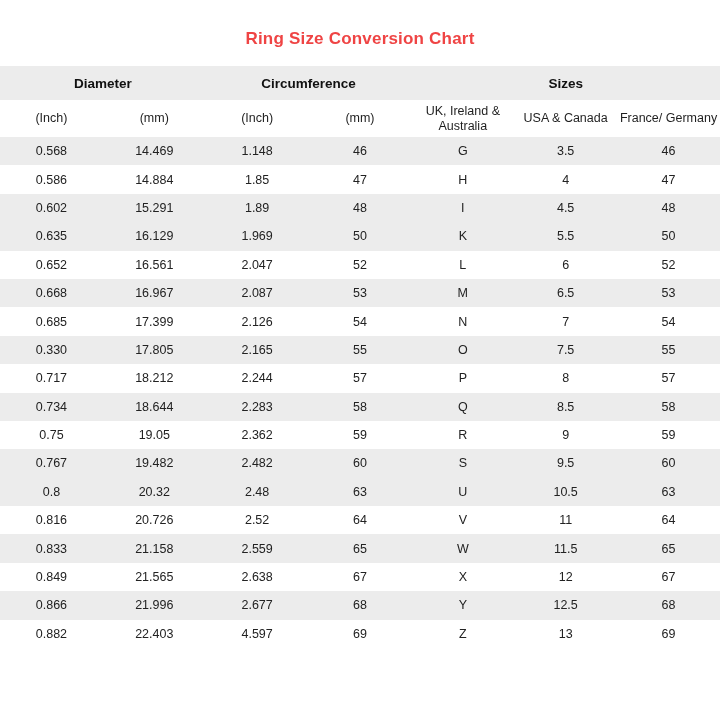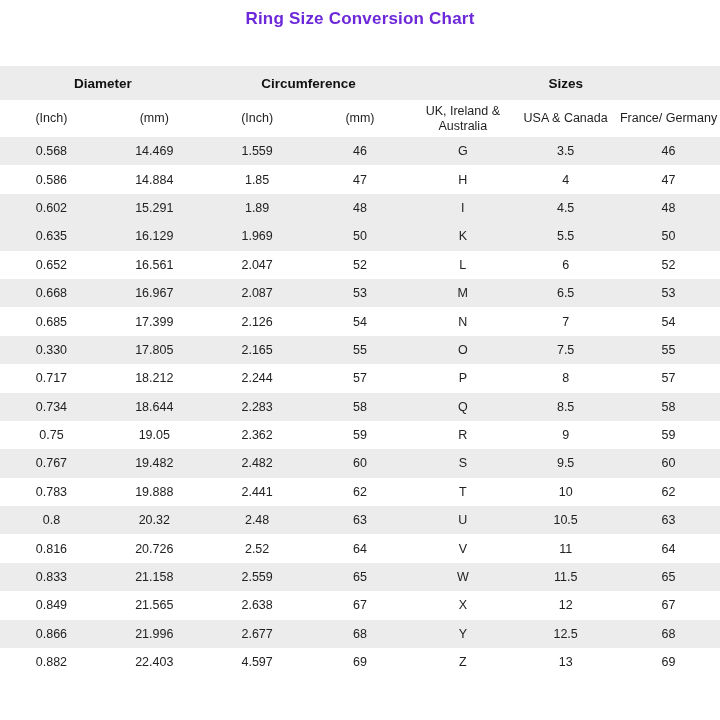--- a/index.html
+++ b/index.html
@@ -7,23 +7,23 @@
     --header-bg:#ececec;
     --text:#1f1f1f;
   }
   *{box-sizing:border-box;}
   html,body{margin:0;padding:0;}
   body{
     width:720px;height:720px;overflow:hidden;background:#ffffff;
     font-family:"Liberation Sans", sans-serif;color:var(--text);
   }
   .page-title{
-    margin:0;padding-top:8px;height:33px;
+    margin:0;padding-top:28px;height:33px;
     font-size:17px;line-height:21px;font-weight:bold;
-    text-align:center;color:#6d28d9;letter-spacing:0.2px;
+    text-align:center;color:#ef4444;letter-spacing:0.2px;
   }
   table.ring-table{
     width:720px;margin-top:33px;
     border-collapse:collapse;table-layout:fixed;
   }
   .ring-table col{width:14.2857%;}
   .ring-table th,.ring-table td{
     text-align:center;vertical-align:middle;
     padding:0 2px;font-weight:normal;
   }
@@ -70,21 +70,21 @@
         <th>UK, Ireland &amp;
 Australia</th>
         <th>USA &amp; Canada</th>
         <th>France/ Germany</th>
       </tr>
   </thead>
   <tbody id="table-body">
       <tr class="stripe">
         <td>0.568</td>
         <td>14.469</td>
-        <td>1.559</td>
+        <td>1.148</td>
         <td>46</td>
         <td>G</td>
         <td>3.5</td>
         <td>46</td>
       </tr>
       <tr>
         <td>0.586</td>
         <td>14.884</td>
         <td>1.85</td>
         <td>47</td>
@@ -175,29 +175,20 @@
       </tr>
       <tr class="stripe">
         <td>0.767</td>
         <td>19.482</td>
         <td>2.482</td>
         <td>60</td>
         <td>S</td>
         <td>9.5</td>
         <td>60</td>
       </tr>
-      <tr>
-        <td>0.783</td>
-        <td>19.888</td>
-        <td>2.441</td>
-        <td>62</td>
-        <td>T</td>
-        <td>10</td>
-        <td>62</td>
-      </tr>
       <tr class="stripe">
         <td>0.8</td>
         <td>20.32</td>
         <td>2.48</td>
         <td>63</td>
         <td>U</td>
         <td>10.5</td>
         <td>63</td>
       </tr>
       <tr>

